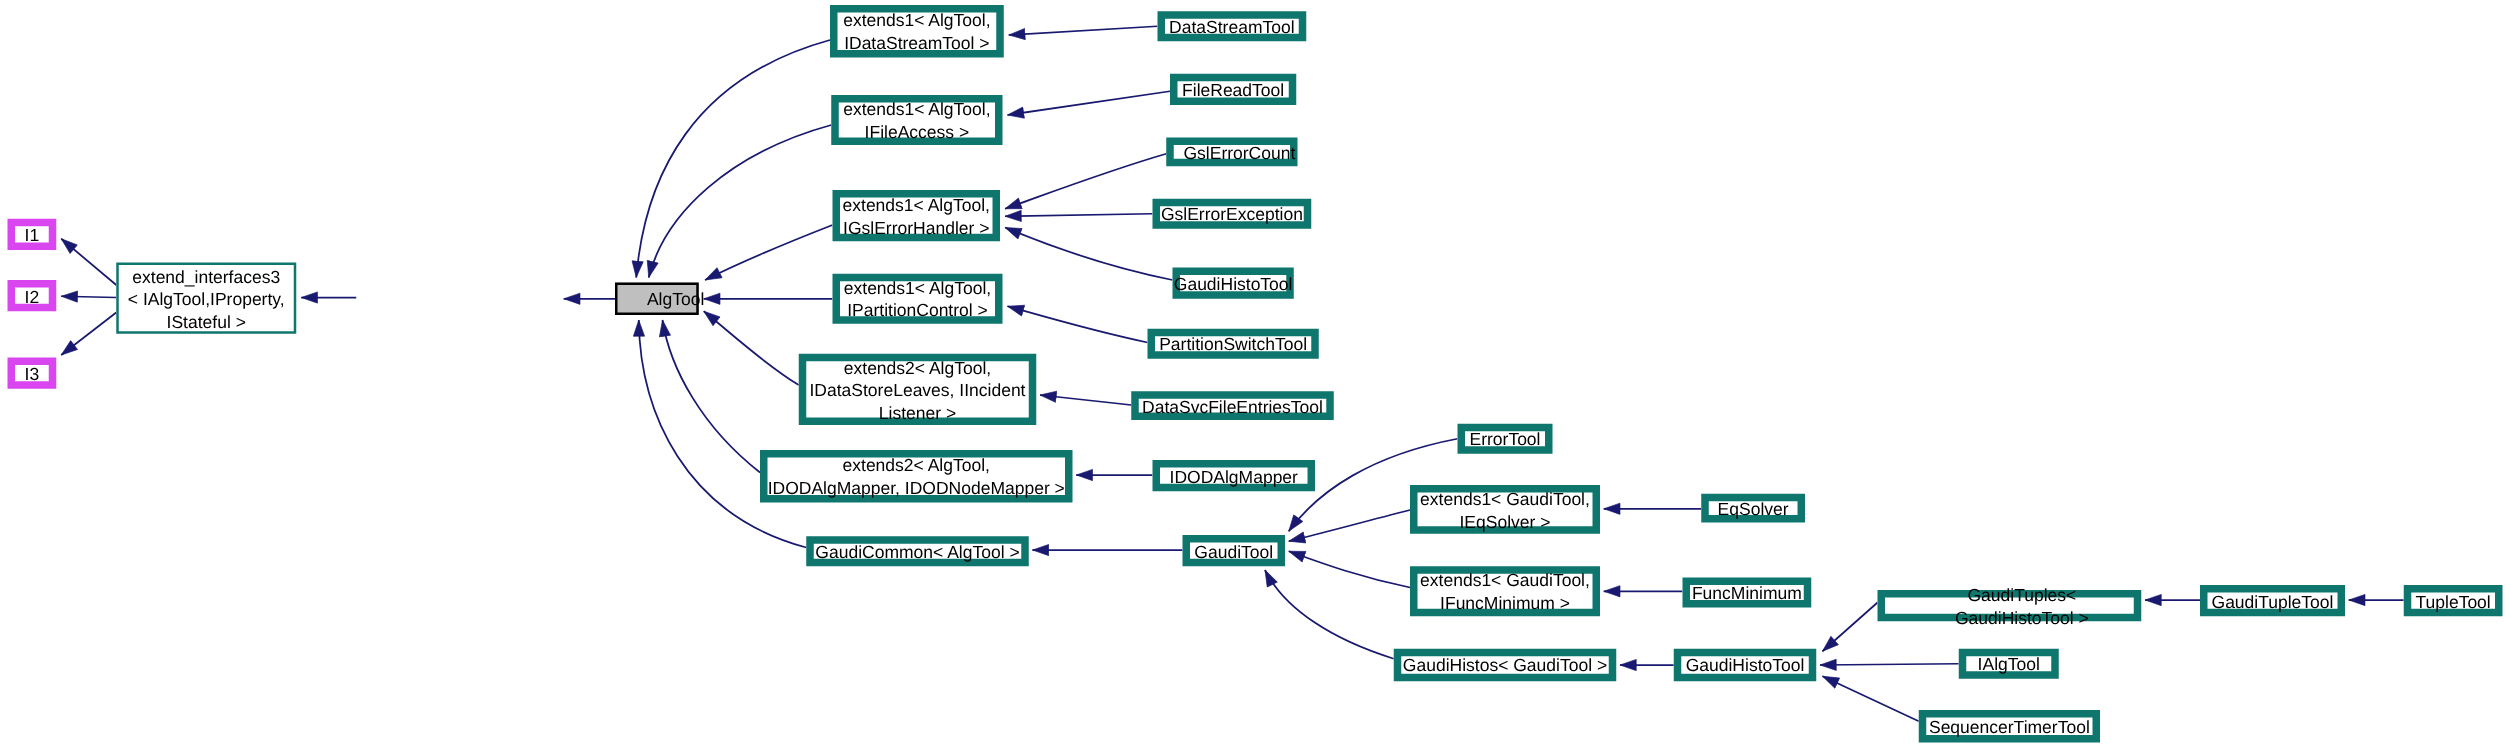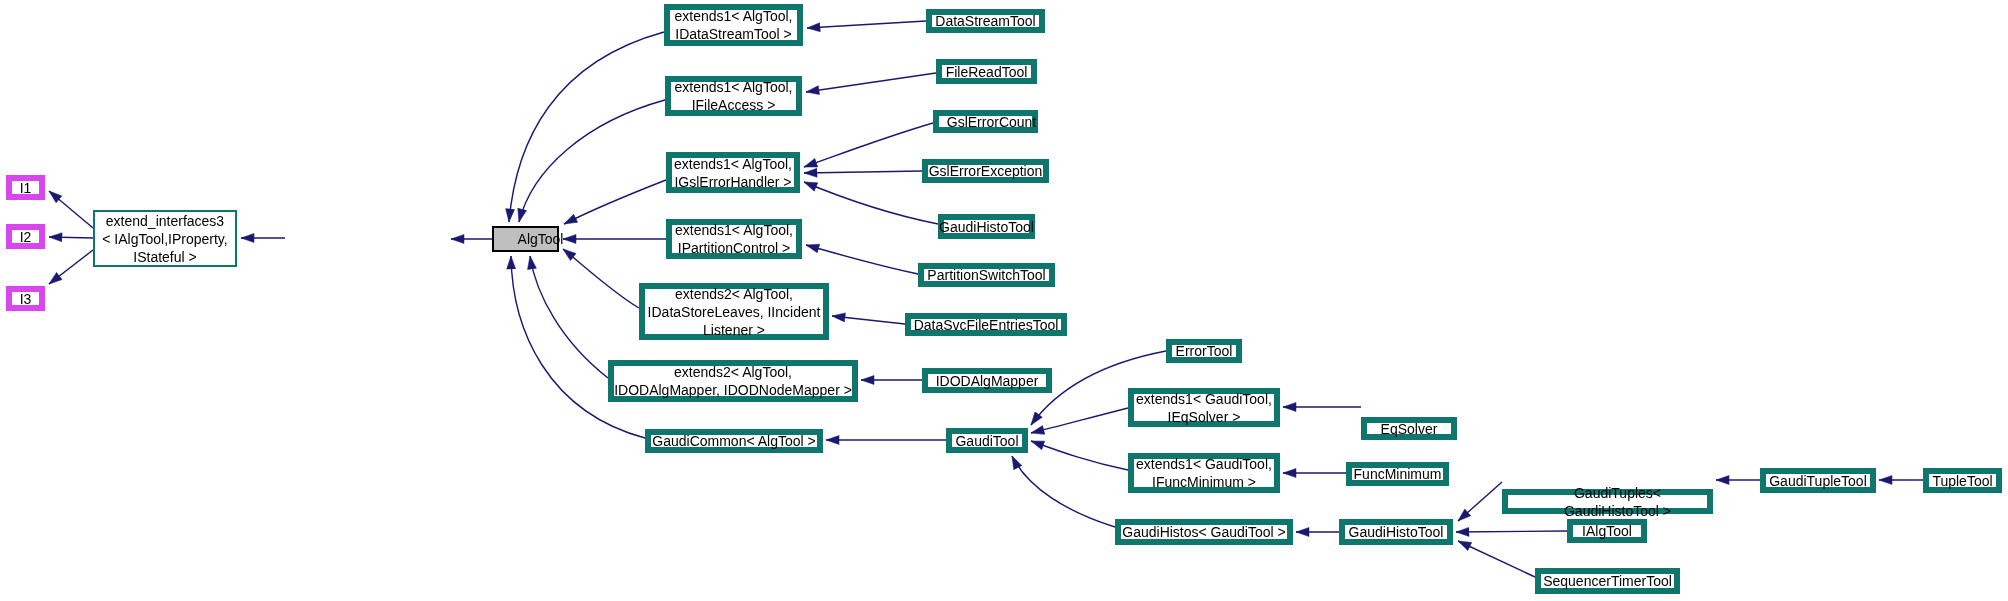--- a/index.html
+++ b/index.html
@@ -120,24 +120,24 @@
 Listener &gt;</div>
     <div class="node default" style="left: 905px; top: 313px; width: 162px; height: 23px;">DataSvcFileEntriesTool</div>
     <div class="node default" style="left: 608px; top: 360px; width: 250px; height: 42px;">extends2&lt; AlgTool,
 IDODAlgMapper, IDODNodeMapper &gt;</div>
     <div class="node default" style="left: 922px; top: 368px; width: 130px; height: 25px;">IDODAlgMapper</div>
     <div class="node default" style="left: 645px; top: 429px; width: 178px; height: 24px;">GaudiCommon&lt; AlgTool &gt;</div>
     <div class="node default" style="left: 946px; top: 428px; width: 82px; height: 25px;">GaudiTool</div>
     <div class="node default" style="left: 1166px; top: 339px; width: 76px; height: 24px;">ErrorTool</div>
     <div class="node default" style="left: 1128px; top: 388px; width: 152px; height: 39px;">extends1&lt; GaudiTool,
 IEqSolver &gt;</div>
-    <div class="node default" style="left: 1361px; top: 395px; width: 96px; height: 23px; margin-top: 22px;">EqSolver</div>
+    <div class="node default" style="left: 1361px; top: 395px; width: 83px; height: 23px;">EqSolver</div>
     <div class="node default" style="left: 1128px; top: 453px; width: 152px; height: 40px;">extends1&lt; GaudiTool,
 IFuncMinimum &gt;</div>
     <div class="node default" style="left: 1346px; top: 462px; width: 103px; height: 24px;">FuncMinimum</div>
     <div class="node default" style="left: 1115px; top: 519px; width: 178px; height: 26px;">GaudiHistos&lt; GaudiTool &gt;</div>
     <div class="node default" style="left: 1339px; top: 519px; width: 114px; height: 26px;">GaudiHistoTool</div>
-    <div class="node default" style="left: 1502px; top: 489px; width: 211px; height: 25px; padding-left: 20px;">GaudiTuples&lt; GaudiHistoTool &gt;</div>
+    <div class="node default" style="left: 1502px; top: 472px; width: 211px; height: 25px; padding-left: 20px;">GaudiTuples&lt; GaudiHistoTool &gt;</div>
     <div class="node default" style="left: 1760px; top: 468px; width: 116px; height: 25px;">GaudiTupleTool</div>
     <div class="node default" style="left: 1923px; top: 468px; width: 79px; height: 25px;">TupleTool</div>
     <div class="node default" style="left: 1567px; top: 519px; width: 80px; height: 24px;">IAlgTool</div>
     <div class="node default" style="left: 1535px; top: 568px; width: 145px; height: 26px;">SequencerTimerTool</div>
   </div>
 
 </body></html>

